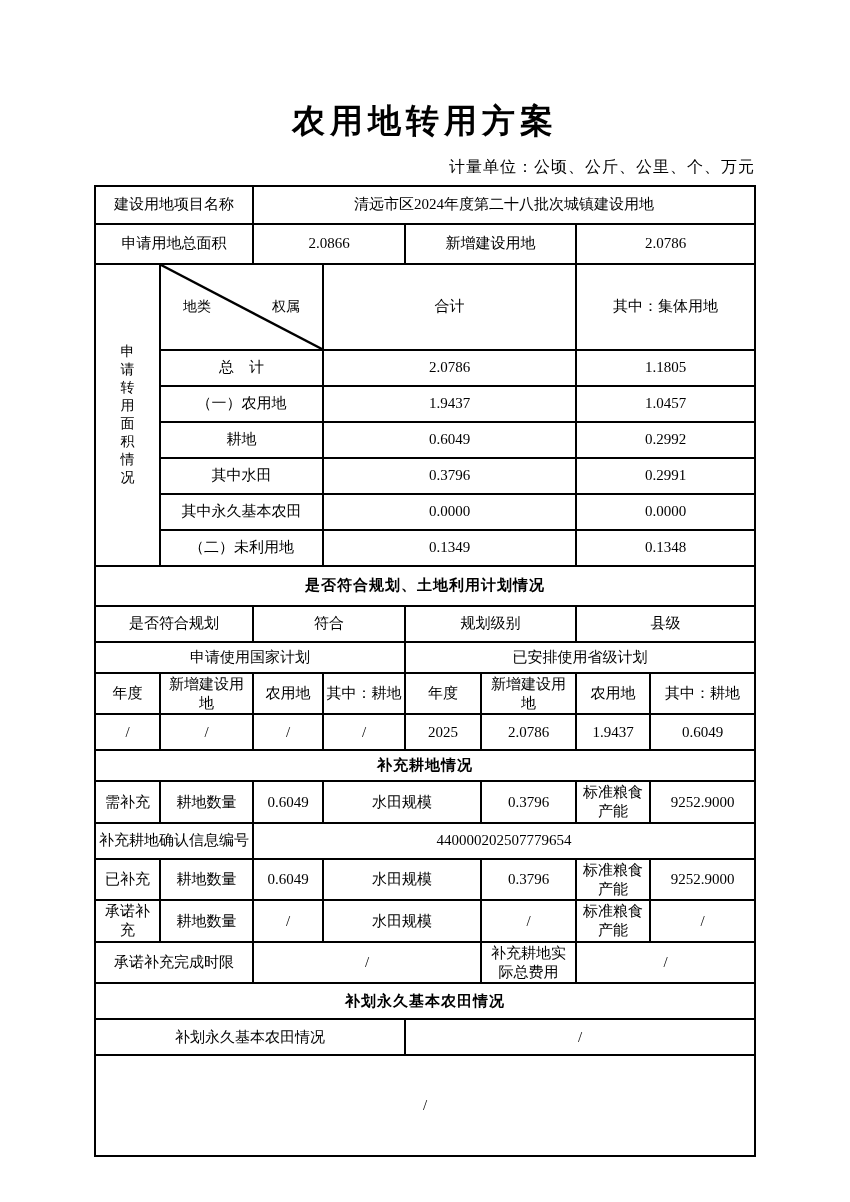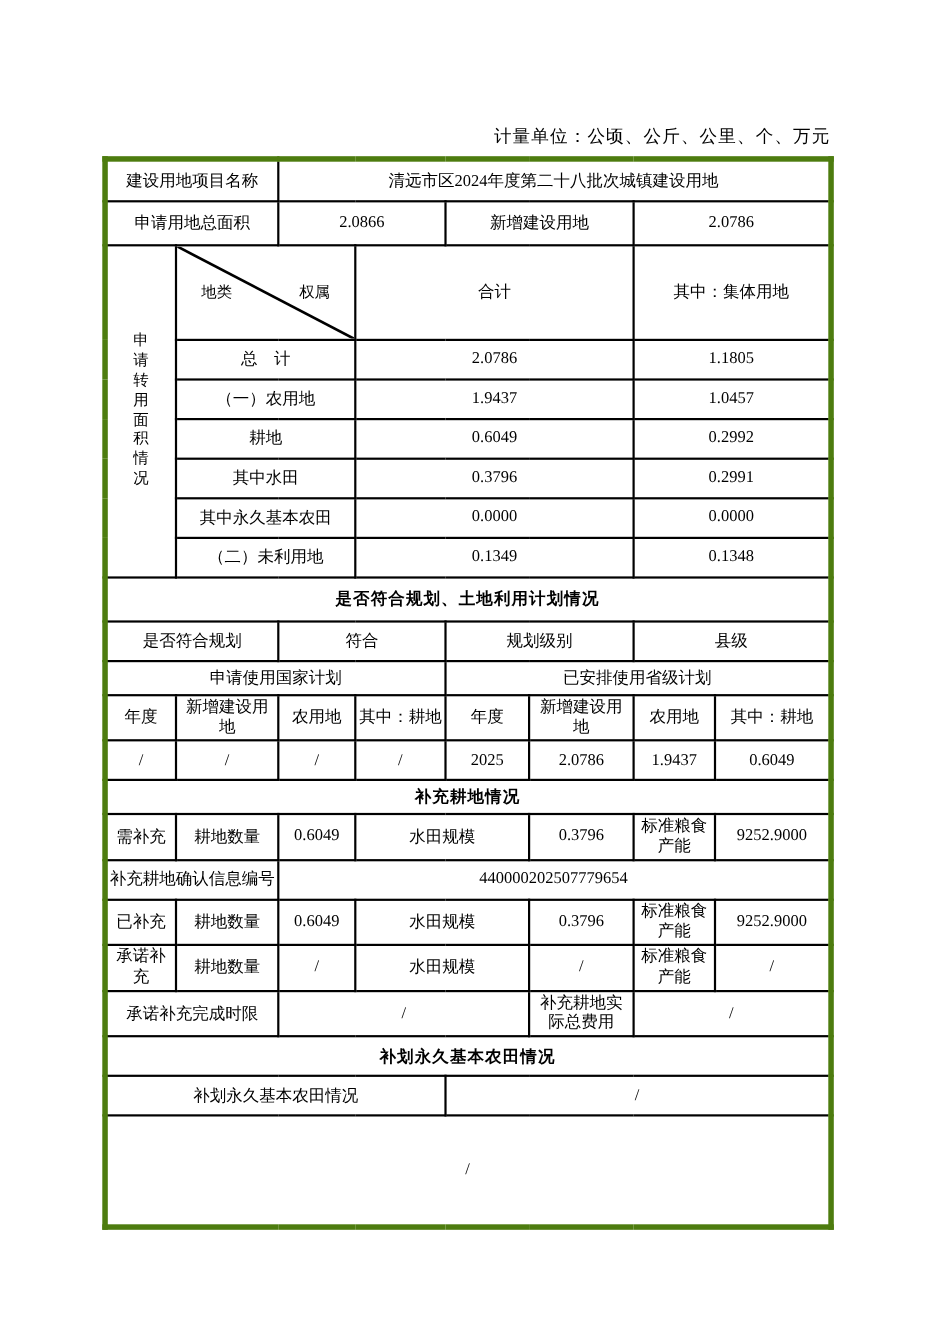--- a/index.html
+++ b/index.html
@@ -11,21 +11,21 @@
   .page{width:850px;height:1202px;position:relative;box-sizing:border-box;padding-top:100px;}
   .doc-title{
     text-align:center;font-size:33px;font-weight:bold;letter-spacing:5px;
     margin:0 0 0 0;line-height:1.3;
   }
   .unit-note{
     width:660px;margin:14px auto 7px auto;text-align:right;font-size:16px;letter-spacing:1px;
   }
   table.main{
     width:660px;margin:0 auto;border-collapse:collapse;table-layout:fixed;
-    border:5px solid #4d7c0f;
+    border:2px solid #4d7c0f;
   }
   table.main td{
     border:2px solid #000;text-align:center;vertical-align:middle;
     font-size:15px;padding:1px 2px;box-sizing:border-box;overflow:hidden;
   }
   
   tr.h40 td{height:38px;} tr.h42 td{height:40px;margin-top:17px;} tr.h68 td{height:86px;}
   tr.h35 td{height:36px;} tr.h33 td{height:31px;text-align:center;} tr.h32 td{height:30px;}
   tr.h37 td{height:35px;} tr.h103 td{height:101px;}
   .sec{font-weight:bold;font-size:17px;font-family:"Liberation Sans","DejaVu Sans",sans-serif;letter-spacing:1px;}
@@ -48,20 +48,21 @@
     position:relative;display:flex;justify-content:space-between;align-items:center;
     height:100%;padding:0 20px;font-size:14px;
   }
   .num{font-size:15px;}
 </style>
 </head>
 <body>
 
 <div class="page">
 
+  <h1 class="doc-title">农用地转用方案</h1>
 
   <div class="unit-note">计量单位：公顷、公斤、公里、个、万元</div>
 
   <table class="main">
     <colgroup>
       <col style="width:65px">
         <col style="width:93px">
         <col style="width:70px">
         <col style="width:82px">
       <col style="width:76px">

